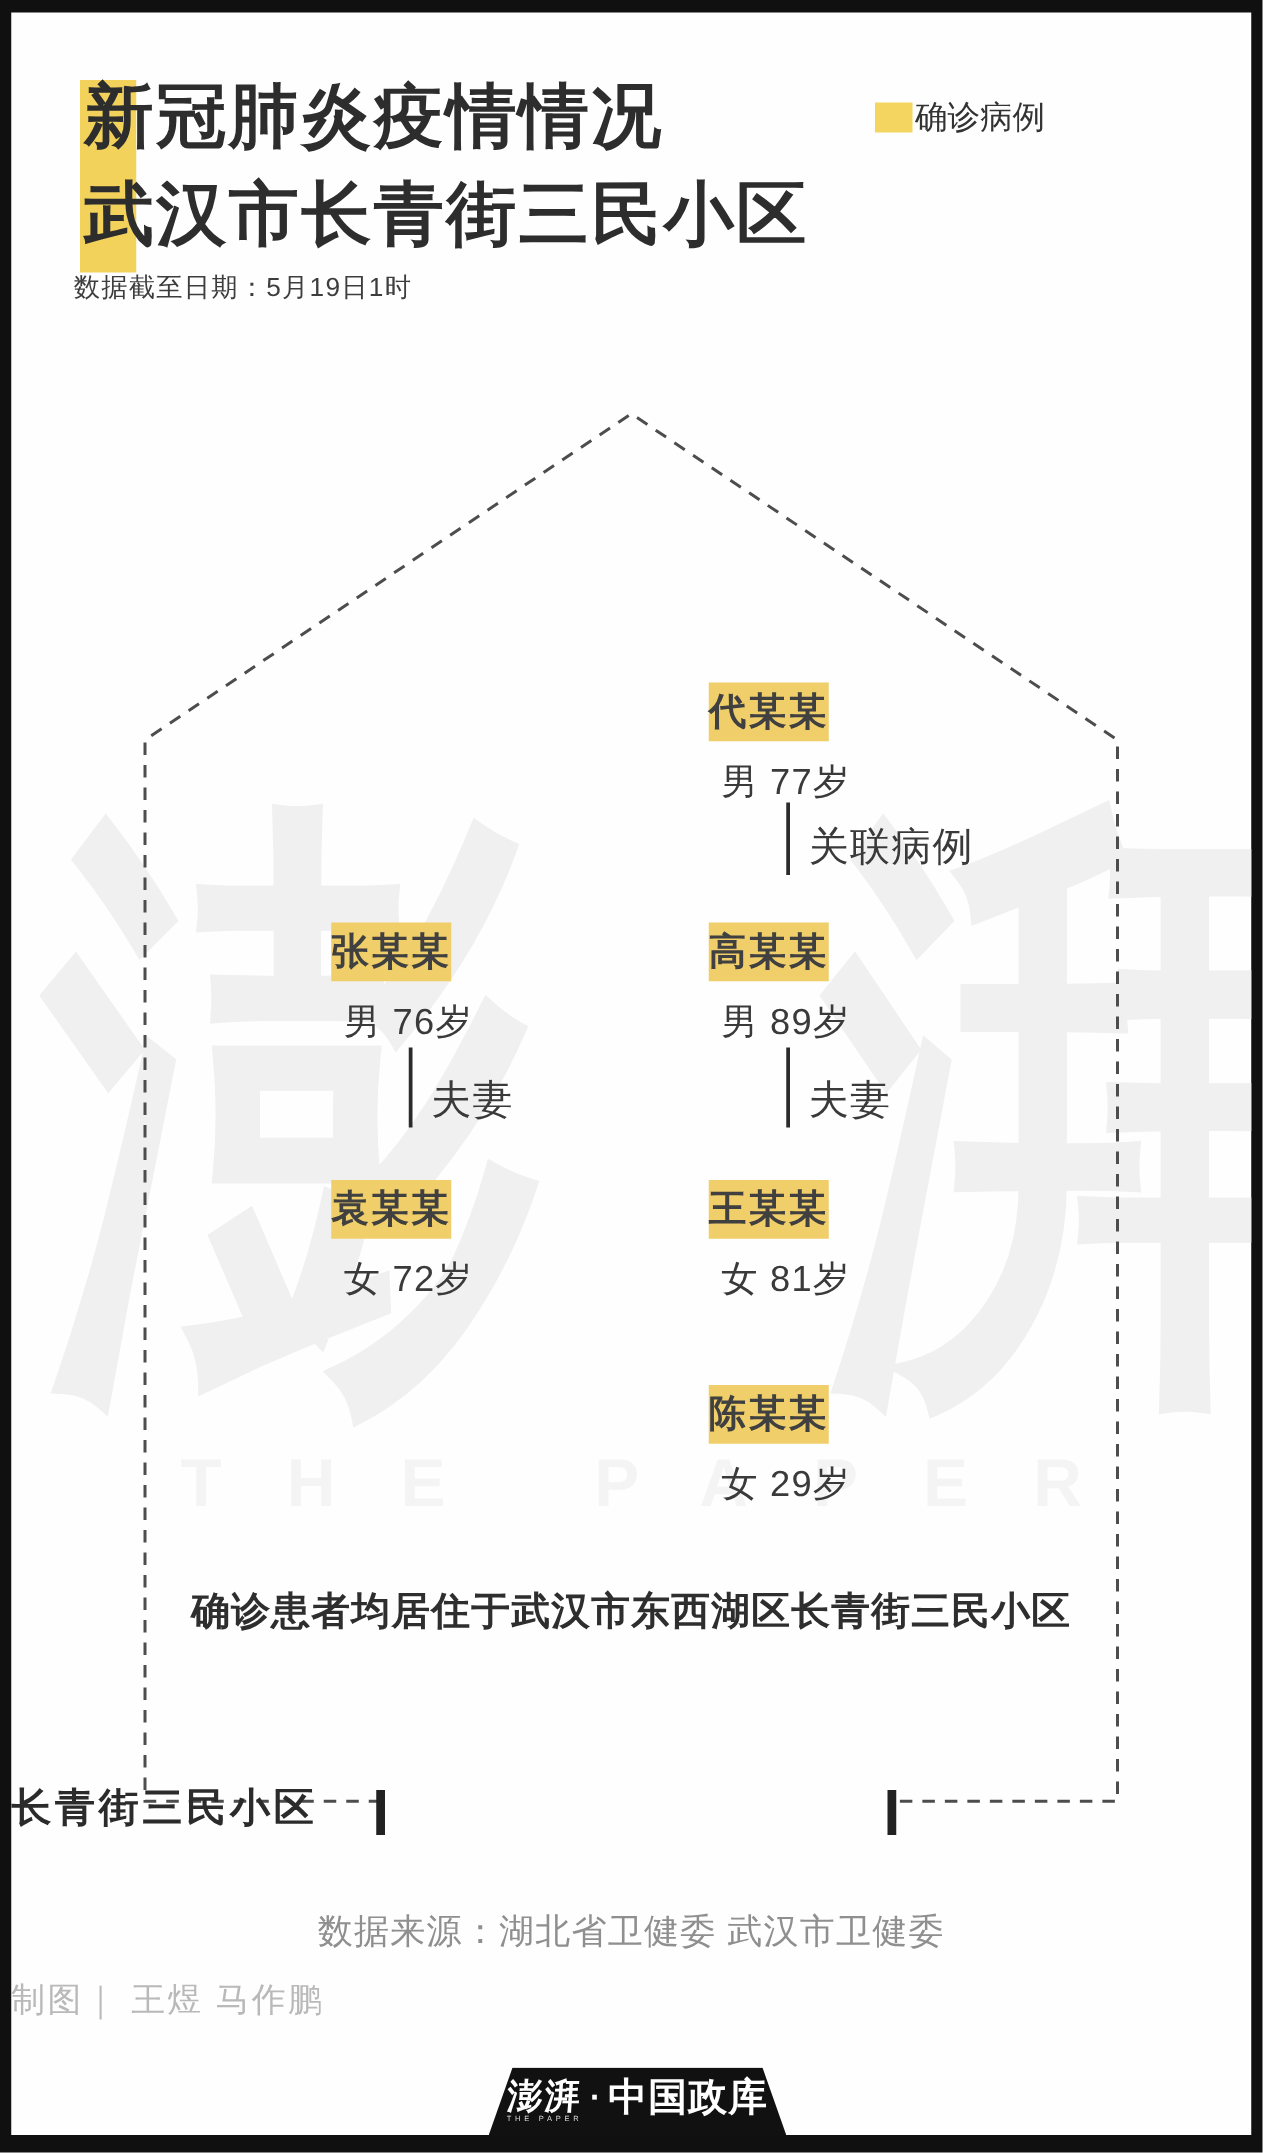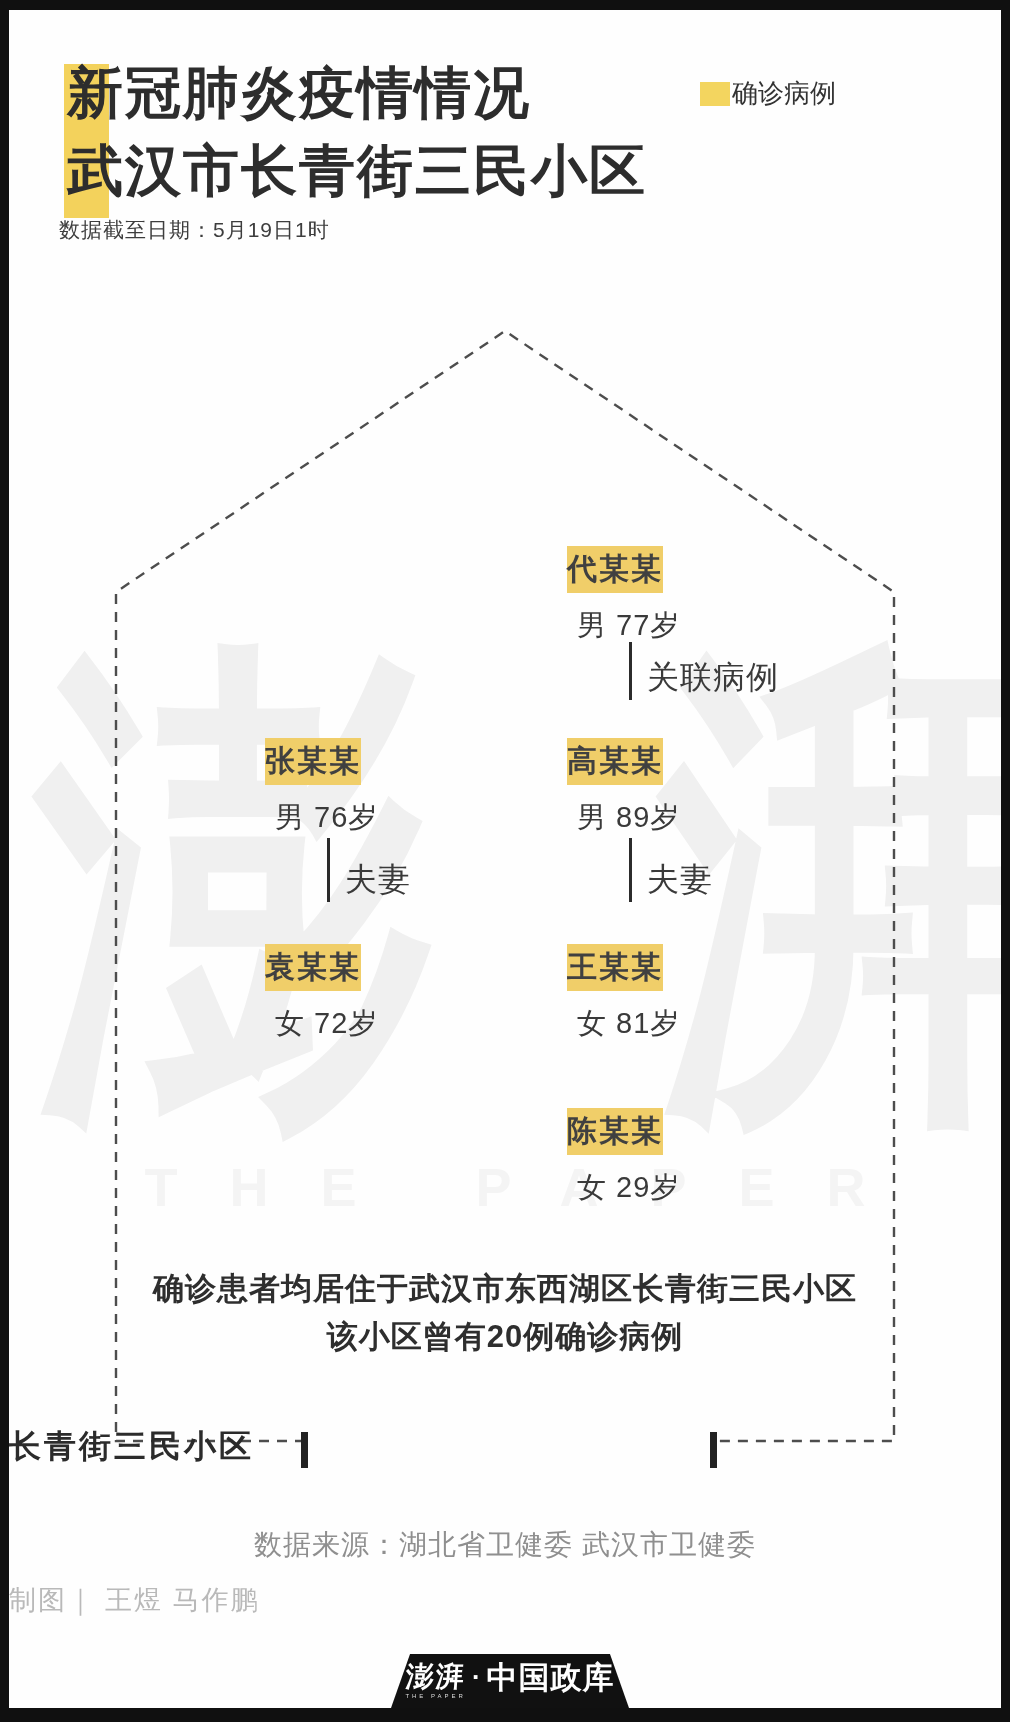--- a/index.html
+++ b/index.html
@@ -151,21 +151,20 @@
   <div class="connector" style="left:318px;top:828px;height:64px;"></div>
   <div class="rel-label" style="left:336px;top:848px;">夫妻</div>
 
   <div class="person" style="left:256px;top:934px;">
     <span class="pname">袁某某</span>
     <div class="gender-age">女 72岁</div>
   </div>
 
 
   <div class="summary l1">确诊患者均居住于武汉市东西湖区长青街三民小区</div>
-  <div class="summary l2">该小区曾有20例确诊病例</div>
 
   <div class="house-label-bar l"></div>
   <div class="house-label">长青街三民小区</div>
   <div class="house-label-bar r"></div>
 
   <div class="source">数据来源：湖北省卫健委 武汉市卫健委</div>
   <div class="credits">制图｜ 王煜  马作鹏</div>
 
   <div class="badge">
     <span class="badge-brand">

